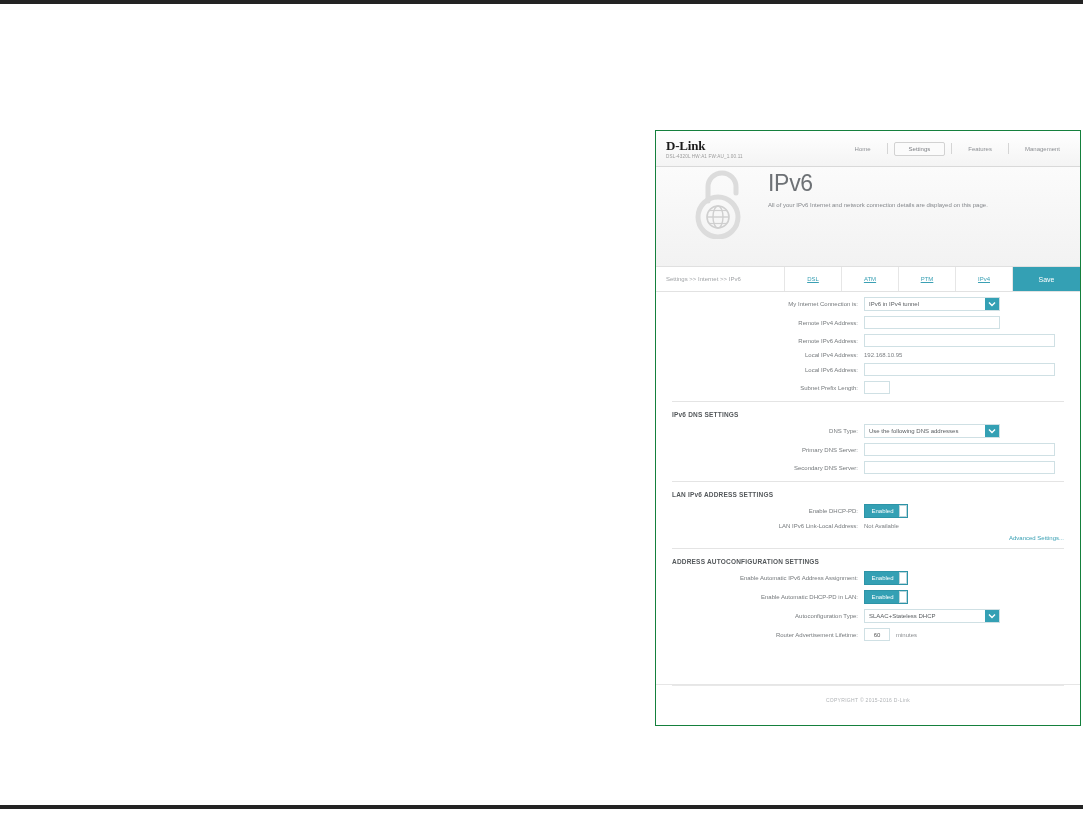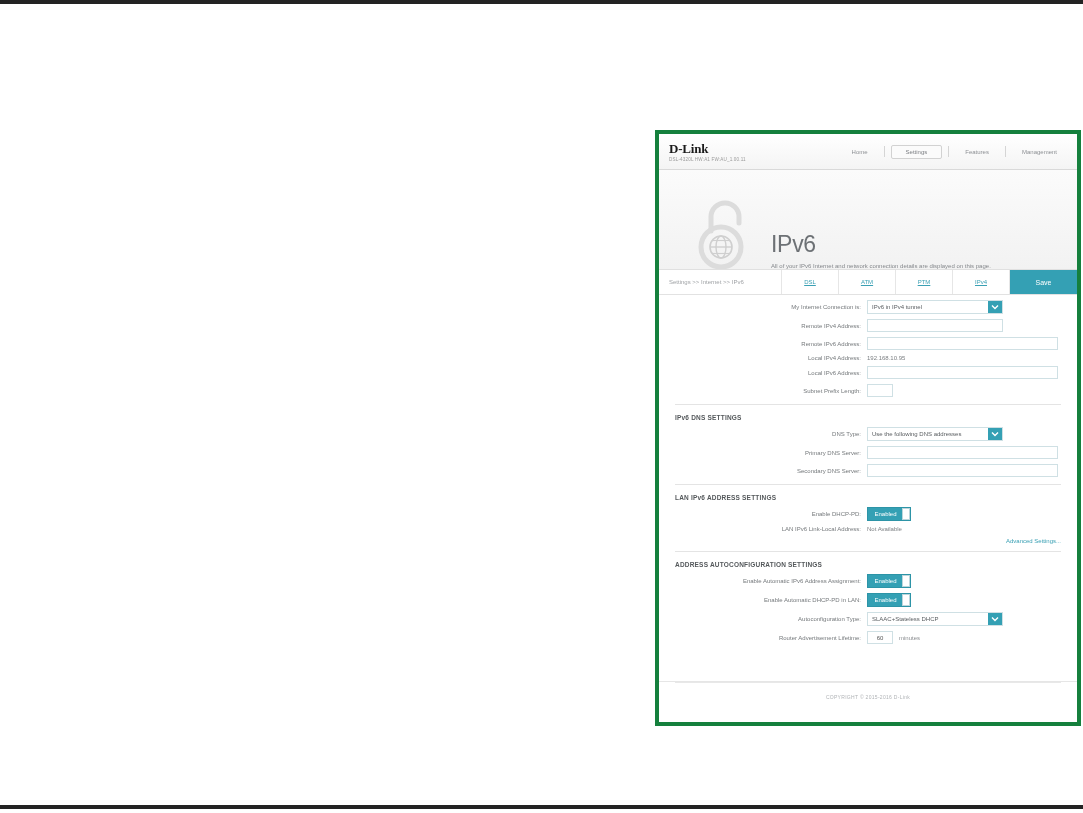--- a/index.html
+++ b/index.html
@@ -27,21 +27,21 @@
   .page-rule.bottom { top: 805px; }
 
   
   .router-shot {
     position: absolute;
     left: 655px;
     top: 130px;
     width: 426px;
     height: 596px;
     background: #ffffff;
-    border: 4px solid #15803d;
+    border: 1px solid #15803d;
     box-sizing: border-box;
     overflow: hidden;
     font-size: 6px;
     color: #55595c;
   }
 
   
   .topbar {
     height: 36px;
     background: linear-gradient(#ffffff, #f4f4f4);
@@ -93,21 +93,21 @@
     background: #d5d5d5;
     margin: 0 6px;
   }
 
   
   .hero {
     height: 100px;
     background: linear-gradient(#fbfbfb, #f2f2f2);
     border-bottom: 1px solid #e0e0e0;
     display: flex;
-    align-items: flex-end;
+    align-items: flex-start;
     padding-left: 36px;
     box-sizing: border-box;
   }
   .hero-icon {
     width: 62px;
     height: 72px;
     position: relative;
     flex: none;
     margin-right: 14px;
   }

